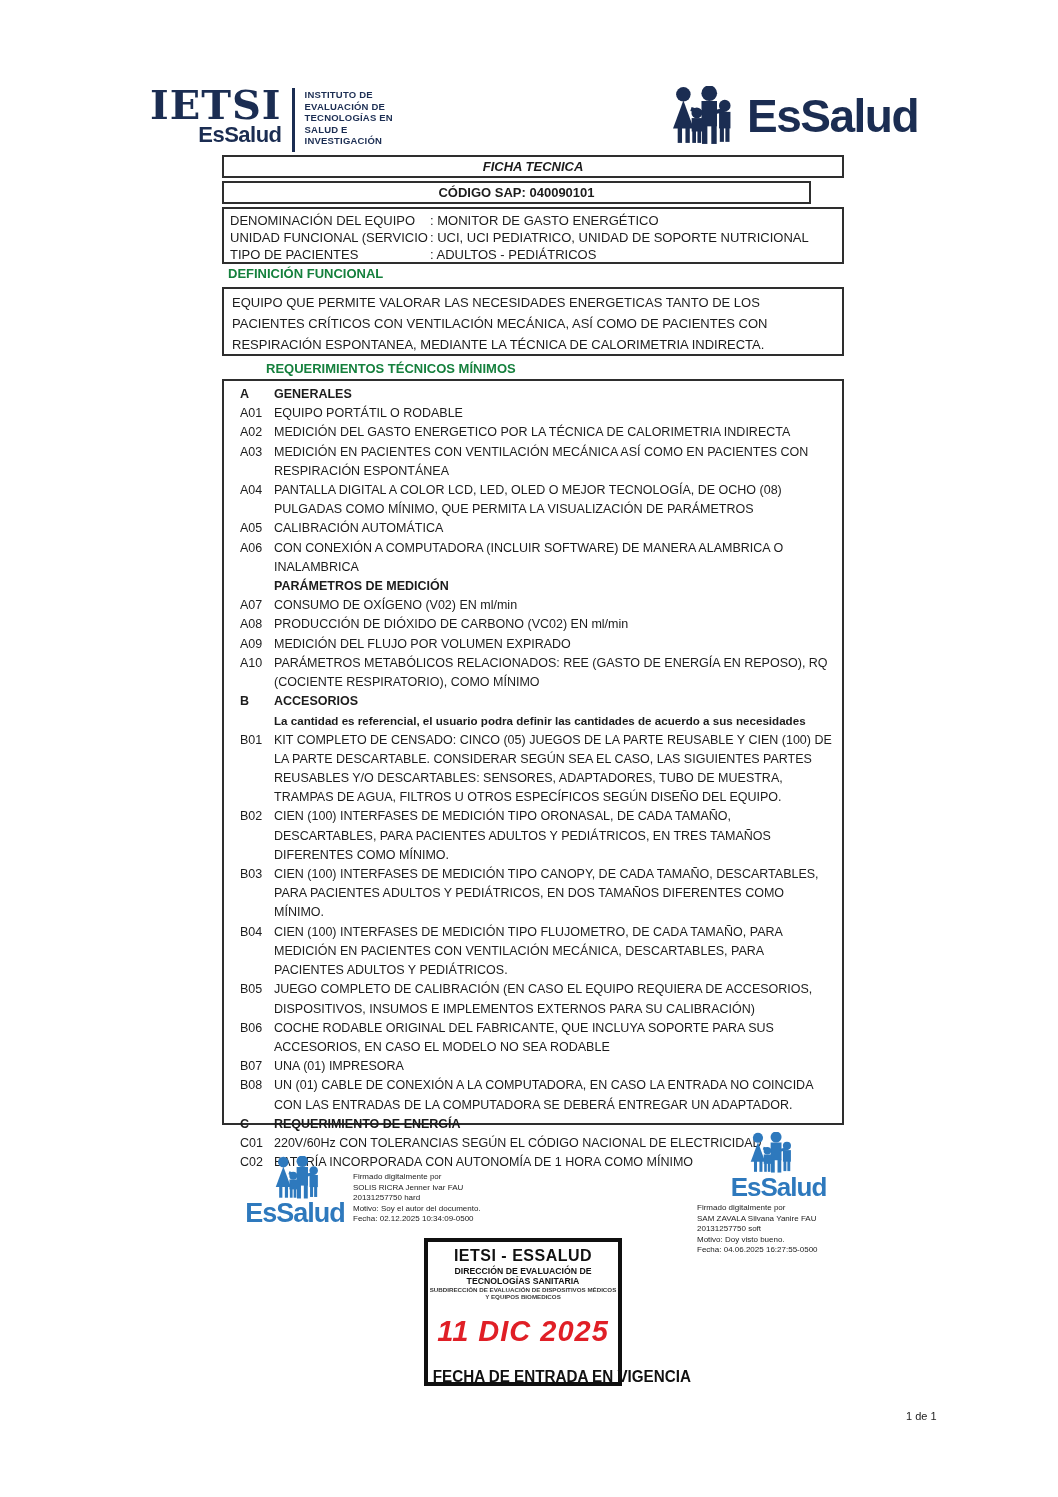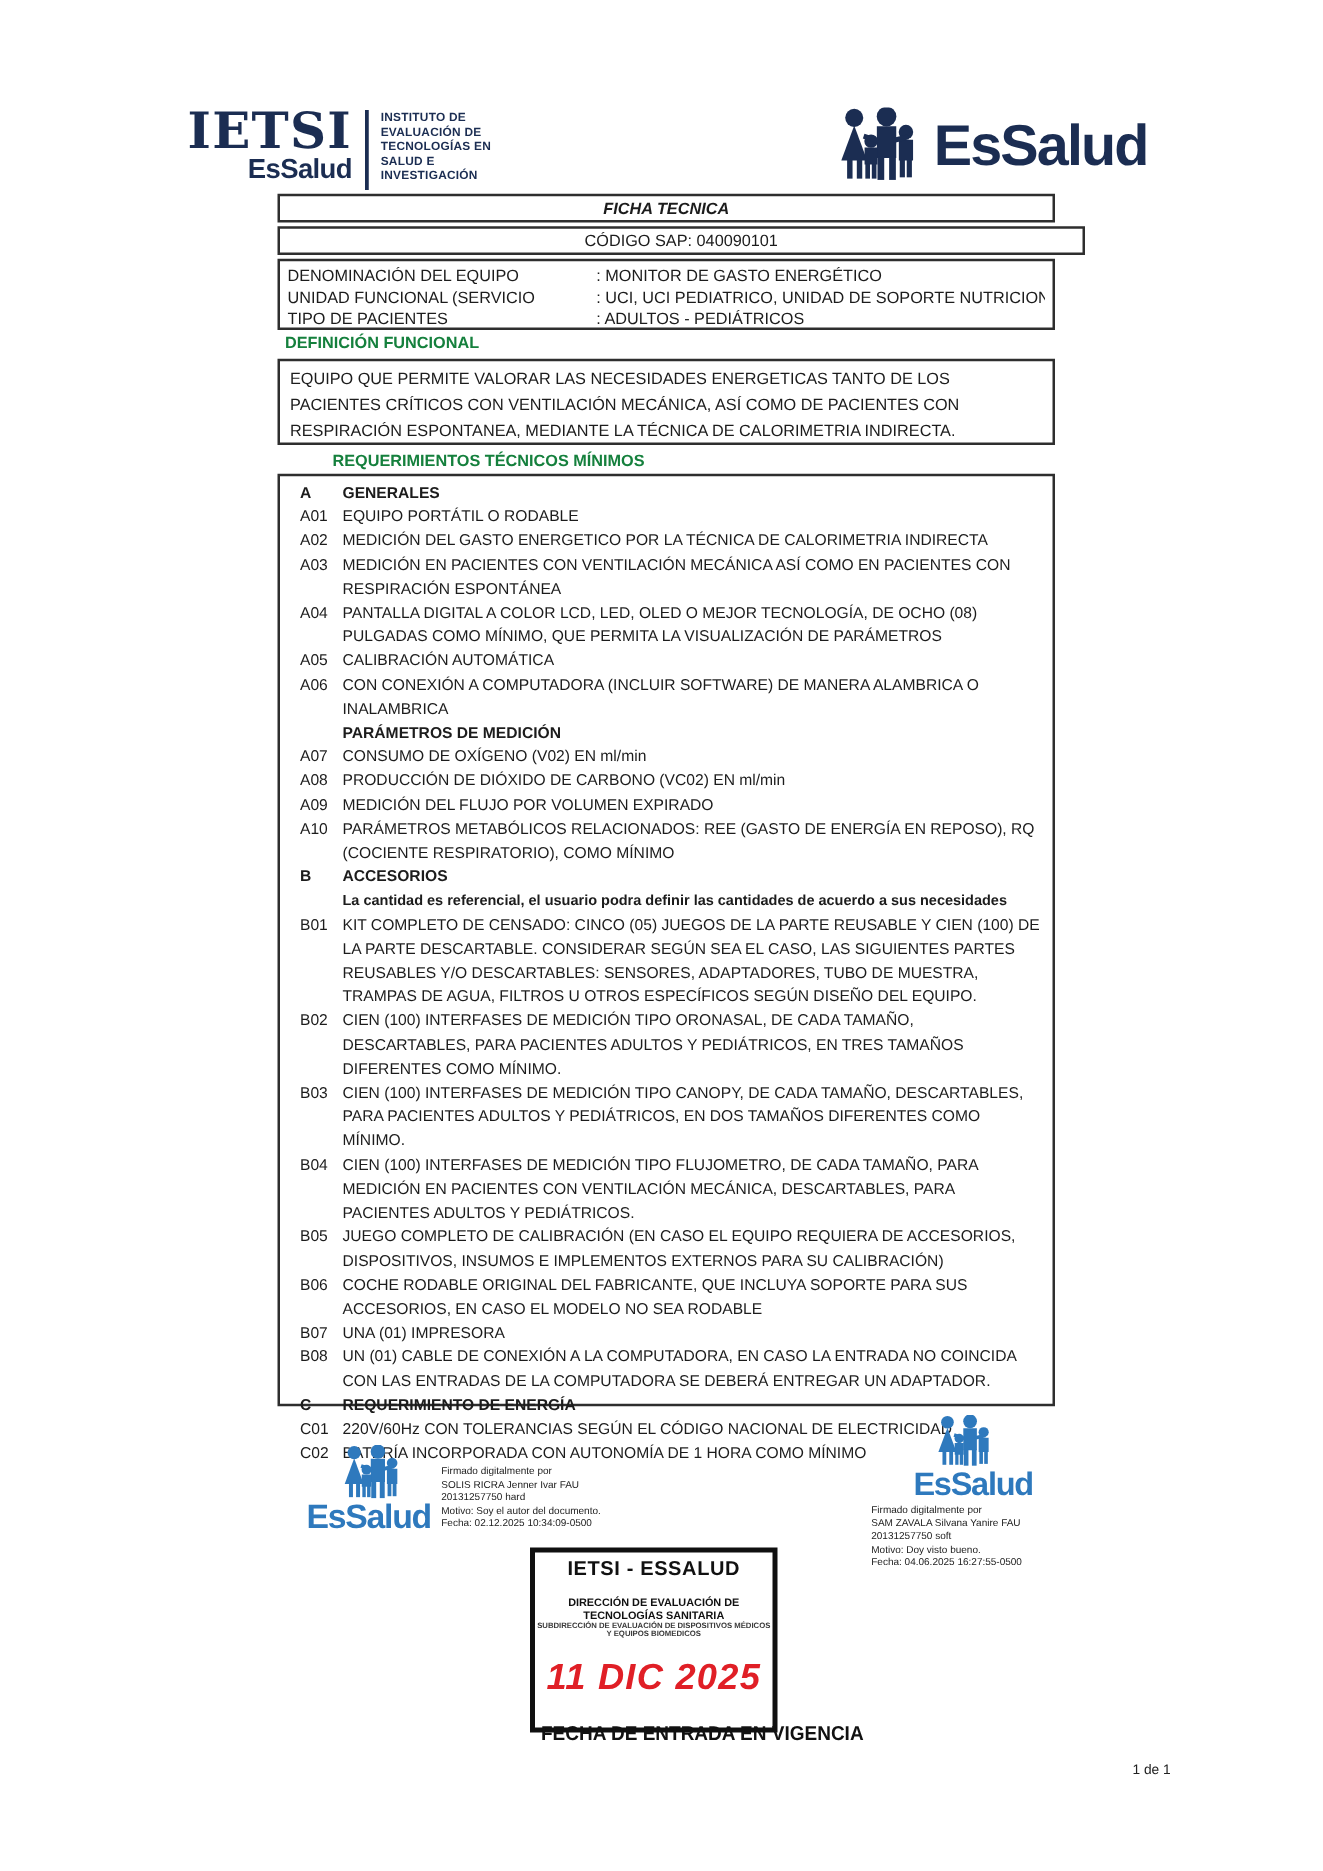--- a/index.html
+++ b/index.html
@@ -17,26 +17,26 @@
 
   .essalud-top{left:663px;top:86px;display:flex;align-items:center;gap:6px;color:#1b2d52;}
   .essalud-top .wordmark{font-size:46px;font-weight:bold;letter-spacing:-1.5px;}
 
   svg.family{color:inherit;display:block;}
 
   
   .dbox{border:2px solid #2e2e2e;background:#fff;box-sizing:border-box;}
   .title-box{left:222px;top:155px;width:622px;height:23px;display:flex;align-items:center;justify-content:center;
              font-weight:bold;font-size:13px;font-style:italic;}
-  .code-box{left:222px;top:181px;width:646px;height:23px;display:flex;align-items:center;justify-content:center;
-            font-weight:normal;font-size:13px;}
+  .code-box{left:222px;top:181px;width:589px;height:23px;display:flex;align-items:center;justify-content:center;
+            font-weight:bold;font-size:13px;}
 
   
   .info-box{left:222px;top:207px;width:622px;height:57px;padding:3px 6px;font-size:13px;line-height:17.2px;}
-  .info-row{display:flex;white-space:nowrap;overflow:hidden;gap:47px;}
+  .info-row{display:flex;white-space:nowrap;overflow:hidden;}
   .info-label{width:200px;flex:none;overflow:hidden;}
   .info-value{overflow:hidden;}
 
   
   .sec-heading{font-weight:bold;font-size:13px;color:#15803d;}
   .def-heading{left:228px;top:266px;}
   .req-heading{left:232px;top:361px;margin-left:34px;}
 
   .def-box{left:222px;top:287px;width:622px;height:69px;padding:4px 8px;font-size:13px;line-height:20.8px;}
 
@@ -61,21 +61,21 @@
   .sig-right{left:697px;top:1132px;width:220px;}
   .sig-right .logo-block{width:135px;margin-left:14px;}
   .sig-right .logo-block svg{margin:0 auto 0 34px;}
   .sig-right .logo-block .wordmark{font-size:26px;line-height:26px;}
   .sig-right .sig-lines{padding-top:3px;}
 
   
   .stamp{left:424px;top:1238px;width:198px;height:148px;border:4px solid #101010;background:#fff;
          text-align:center;box-sizing:border-box;padding-top:5px;color:#111;}
   .stamp-title{font-size:16px;font-weight:bold;letter-spacing:0.5px;}
-  .stamp-line1{font-size:8.7px;font-weight:bold;margin-top:12px;}
+  .stamp-line1{font-size:8.7px;font-weight:bold;margin-top:1px;}
   .stamp-line2{font-size:6.2px;font-weight:bold;color:#3a3a3a;}
   .stamp-date{font-size:29px;font-weight:bold;color:#e01f26;margin-top:15px;letter-spacing:1px;font-style:italic;}
   .stamp-caption{font-size:16px;font-weight:bold;margin-top:20px;transform:scaleX(0.95);white-space:nowrap;}
 
   .page-footer{left:906px;top:1410px;font-size:11px;color:#222;}
 </style>
 </head>
 <body>
 
 <svg width="0" height="0" style="position:absolute">

